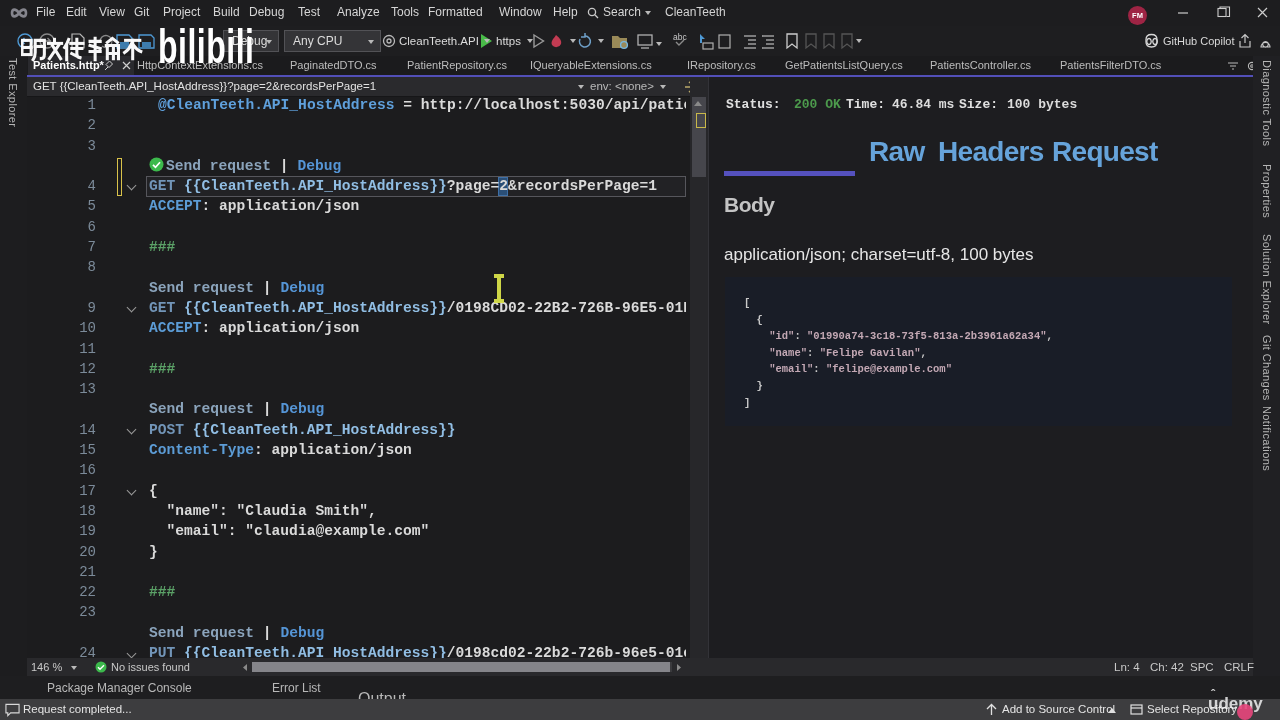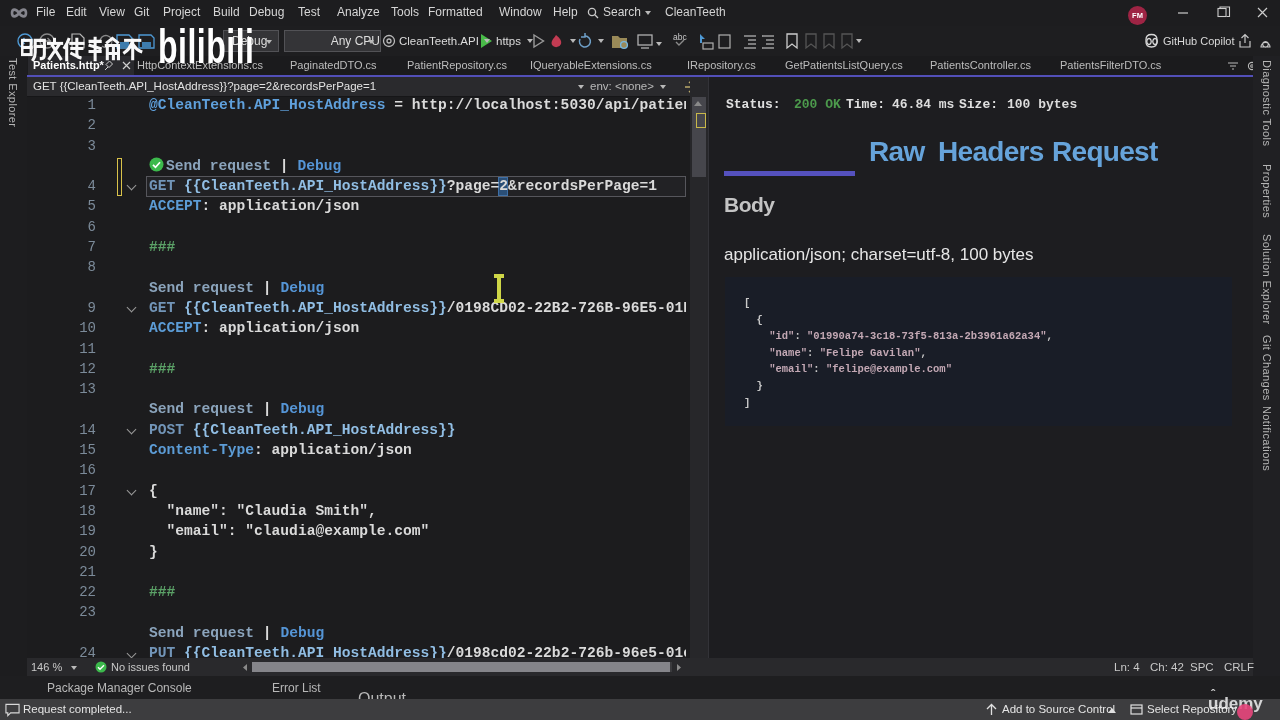--- a/index.html
+++ b/index.html
@@ -19,21 +19,21 @@
 #purpleline{left:0;top:75px;width:1280px;height:2px;background:#524fb8;}
 
 #crumb{left:27px;top:77px;width:681px;height:20px;background:#2a2a2d;border-bottom:1px solid #161618;}
 
 #leftstrip{left:0;top:56px;width:27px;height:642px;background:#1d1d1f;}
 .vlabel{writing-mode:vertical-rl;font-size:11px;color:#b5b5b5;letter-spacing:0.4px;}
 
 #editor{left:27px;top:97px;width:663px;height:561px;background:#1c1c1e;overflow:hidden;}
 #gutter{position:absolute;left:0;top:-2px;width:69px;text-align:right;font-family:"Liberation Mono",monospace;font-size:14px;line-height:20.3px;color:#7c8b9a;white-space:pre;}
 #code{position:absolute;left:122px;top:-2px;width:537px;font-family:"Liberation Mono",monospace;font-size:14.6px;line-height:20.3px;color:#dadada;white-space:pre;overflow:hidden;height:565px;font-weight:bold;}
-.c-var{color:#5fa0dc;}
+.c-var{color:#5fa0dc;margin-left:9px;}
 .c-meth{color:#7295b8;font-family:Liberation Mono, monospace;}
 .c-tpl{color:#91bee4;}
 .c-key{color:#5c9cd6;}
 .c-com{color:#5ba167;}
 .c-send{color:#8ba4bc;}
 .c-dbg{color:#5595d6;}
 .chev{position:absolute;width:7px;height:7px;border-left:1.6px solid #9a9a9a;border-bottom:1.6px solid #9a9a9a;transform:rotate(-45deg);left:101px;}
 
 #vsb{left:690px;top:77px;width:18px;height:581px;background:#27272a;}
 
@@ -148,21 +148,21 @@
     <g stroke="#d8d8d8" stroke-width="1.3" fill="none">
       <path d="M1146 13.5 q0 -5 5.5 -5 q5.5 0 5.5 5 v2.5 q0 5 -5.5 5 q-5.5 0 -5.5 -5 z"></path>
       <path d="M1149 12.5 a2.2 3 0 1 0 0.01 0 M1155 12.5 a2.2 3 0 1 0 0.01 0"></path>
     </g>
 
     <path d="M1240 15 v6 h10 v-6 M1245 17 v-8 m-3.5 3 l3.5 -3.5 l3.5 3.5" fill="none" stroke="#c8c8c8" stroke-width="1.2"></path>
 
     <path d="M1261 21 a4.5 4.5 0 0 1 9 0 z M1265.5 15.5 a2.8 2.8 0 1 0 0.01 0" fill="none" stroke="#c8c8c8" stroke-width="1.2"></path>
   </svg>
   <div class="ddbox" style="left:223px;width:56px;">Debug<span class="caret" style="right:6px;top:9px"></span></div>
-  <div class="ddbox" style="left:284px;width:97px;text-align:right;">Any CPU<span class="caret" style="right:6px;top:9px"></span></div>
+  <div class="ddbox" style="left:284px;width:97px;">Any CPU<span class="caret" style="right:6px;top:9px"></span></div>
   <span class="abs" style="left:399px;top:9px;font-size:11.5px;color:#dcdcdc;">CleanTeeth.API</span>
   <span class="caret" style="left:484px;top:13px"></span>
   <span class="abs" style="left:496px;top:9px;font-size:11.5px;color:#dcdcdc;">https</span>
   <span class="caret" style="left:527px;top:13px"></span>
   <span class="caret" style="left:570px;top:13px"></span>
   <span class="caret" style="left:598px;top:13px"></span>
   <span class="caret" style="left:656px;top:16px"></span>
   <span class="caret" style="left:856px;top:13px"></span>
   <span class="abs" style="left:1163px;top:9px;font-size:11px;color:#d8d8d8;">GitHub Copilot</span>
 </div>

